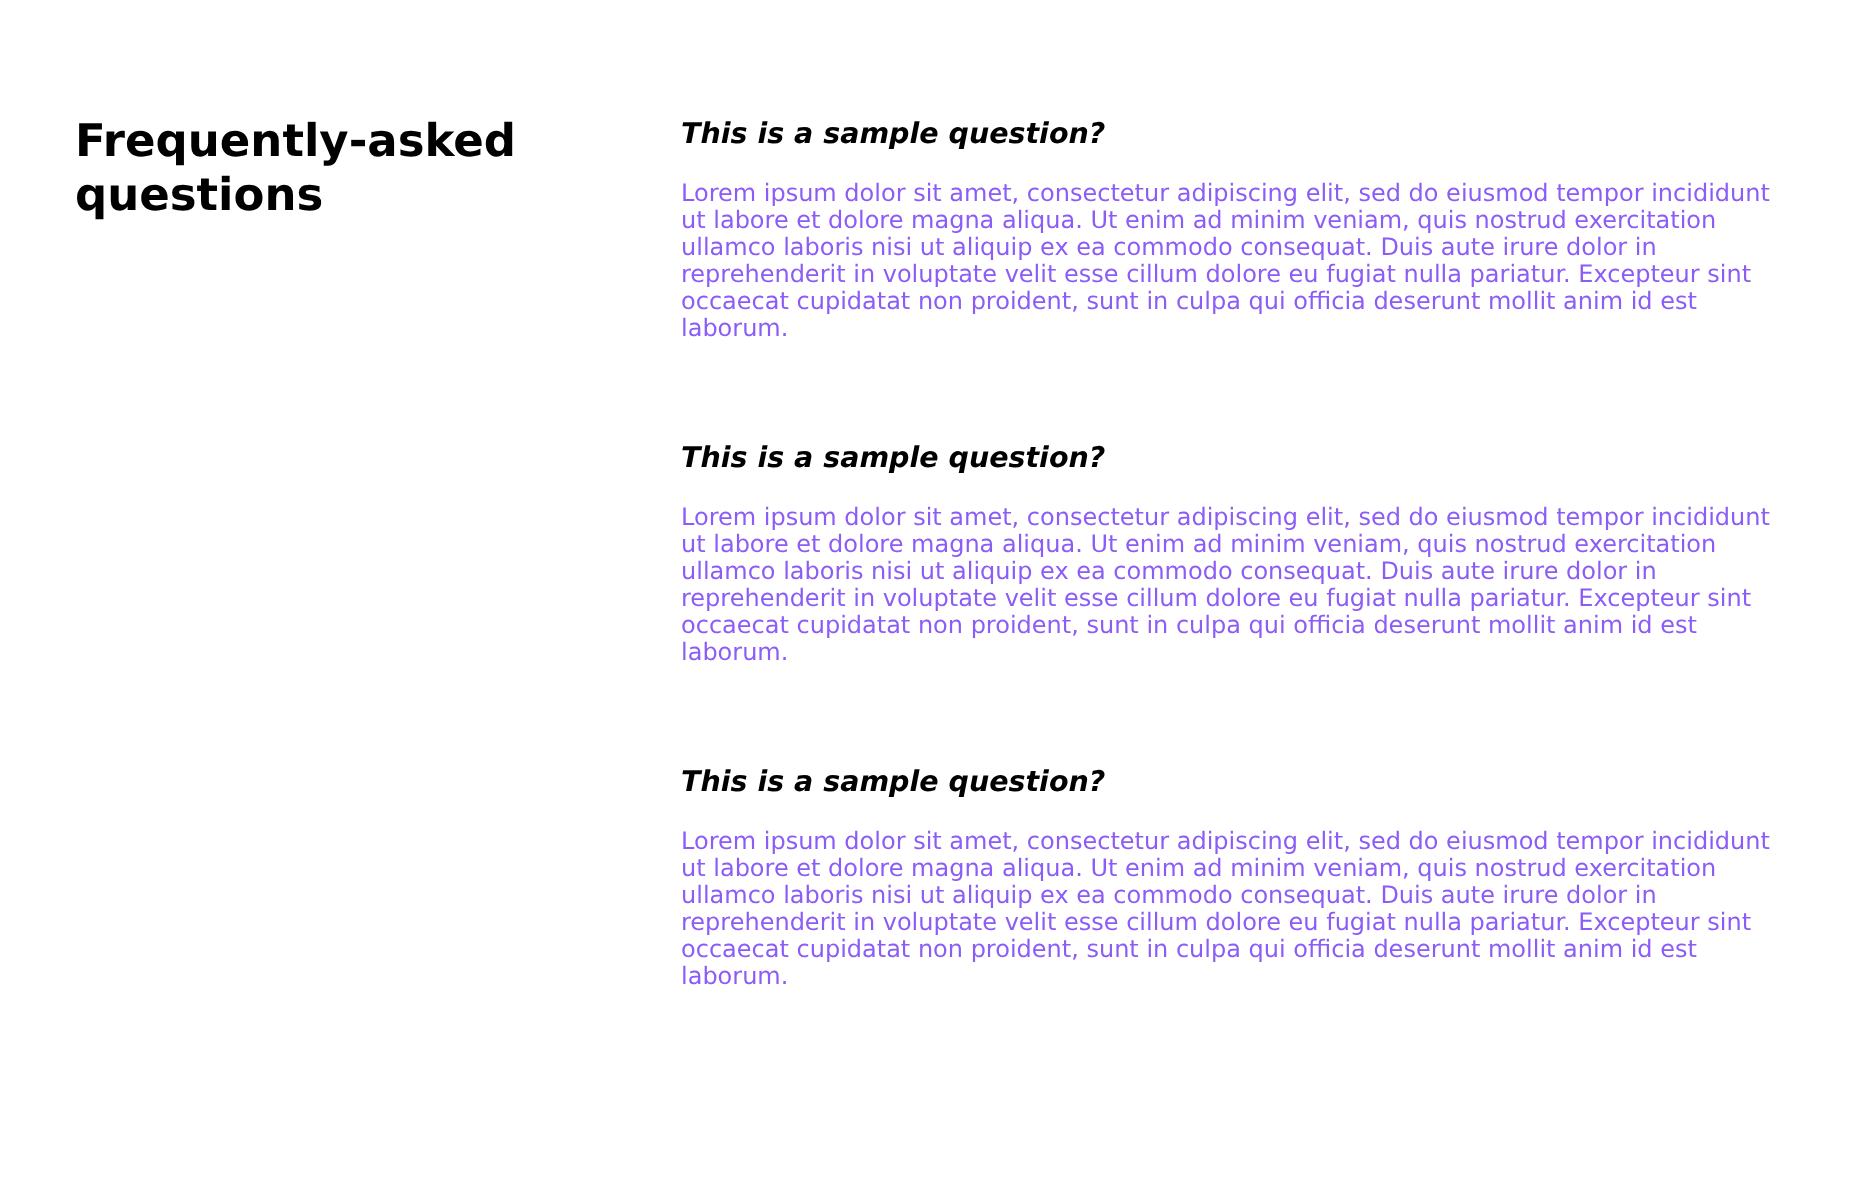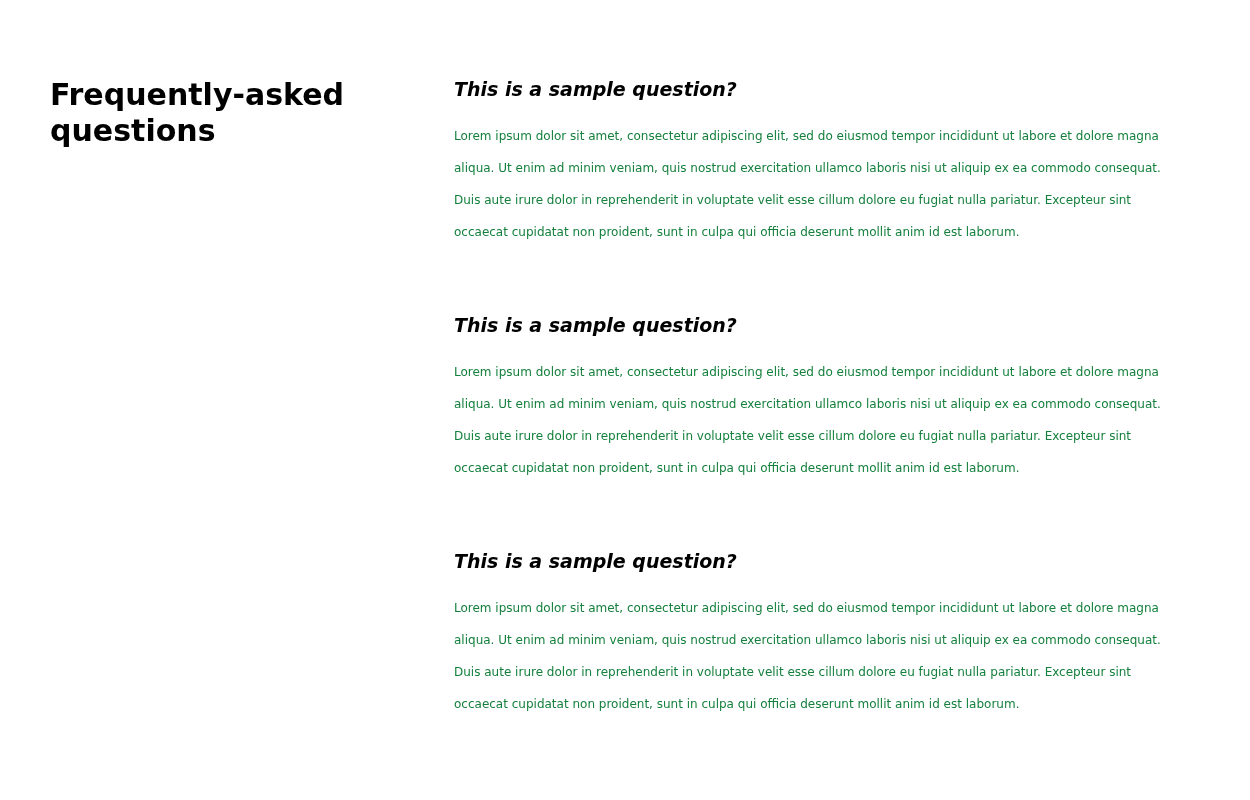--- a/index.html
+++ b/index.html
@@ -41,24 +41,24 @@
   .faq-question {
     margin: 0 0 19px 0;
     font-size: 19px;
     line-height: 24px;
     font-weight: 700;
     color: #000000;
     font-style: italic;
   }
   .faq-answer {
     margin: 0;
-    font-size: 12px;
-    line-height: 32px;
+    font-size: 16px;
+    line-height: 18px;
     font-weight: 400;
-    color: #15803d;
+    color: #8b5cf6;
   }
 </style>
 </head>
 <body>
 
 <div class="page">
   <div class="container">
 
     <h2 class="page-title">Frequently-asked questions</h2>
 

